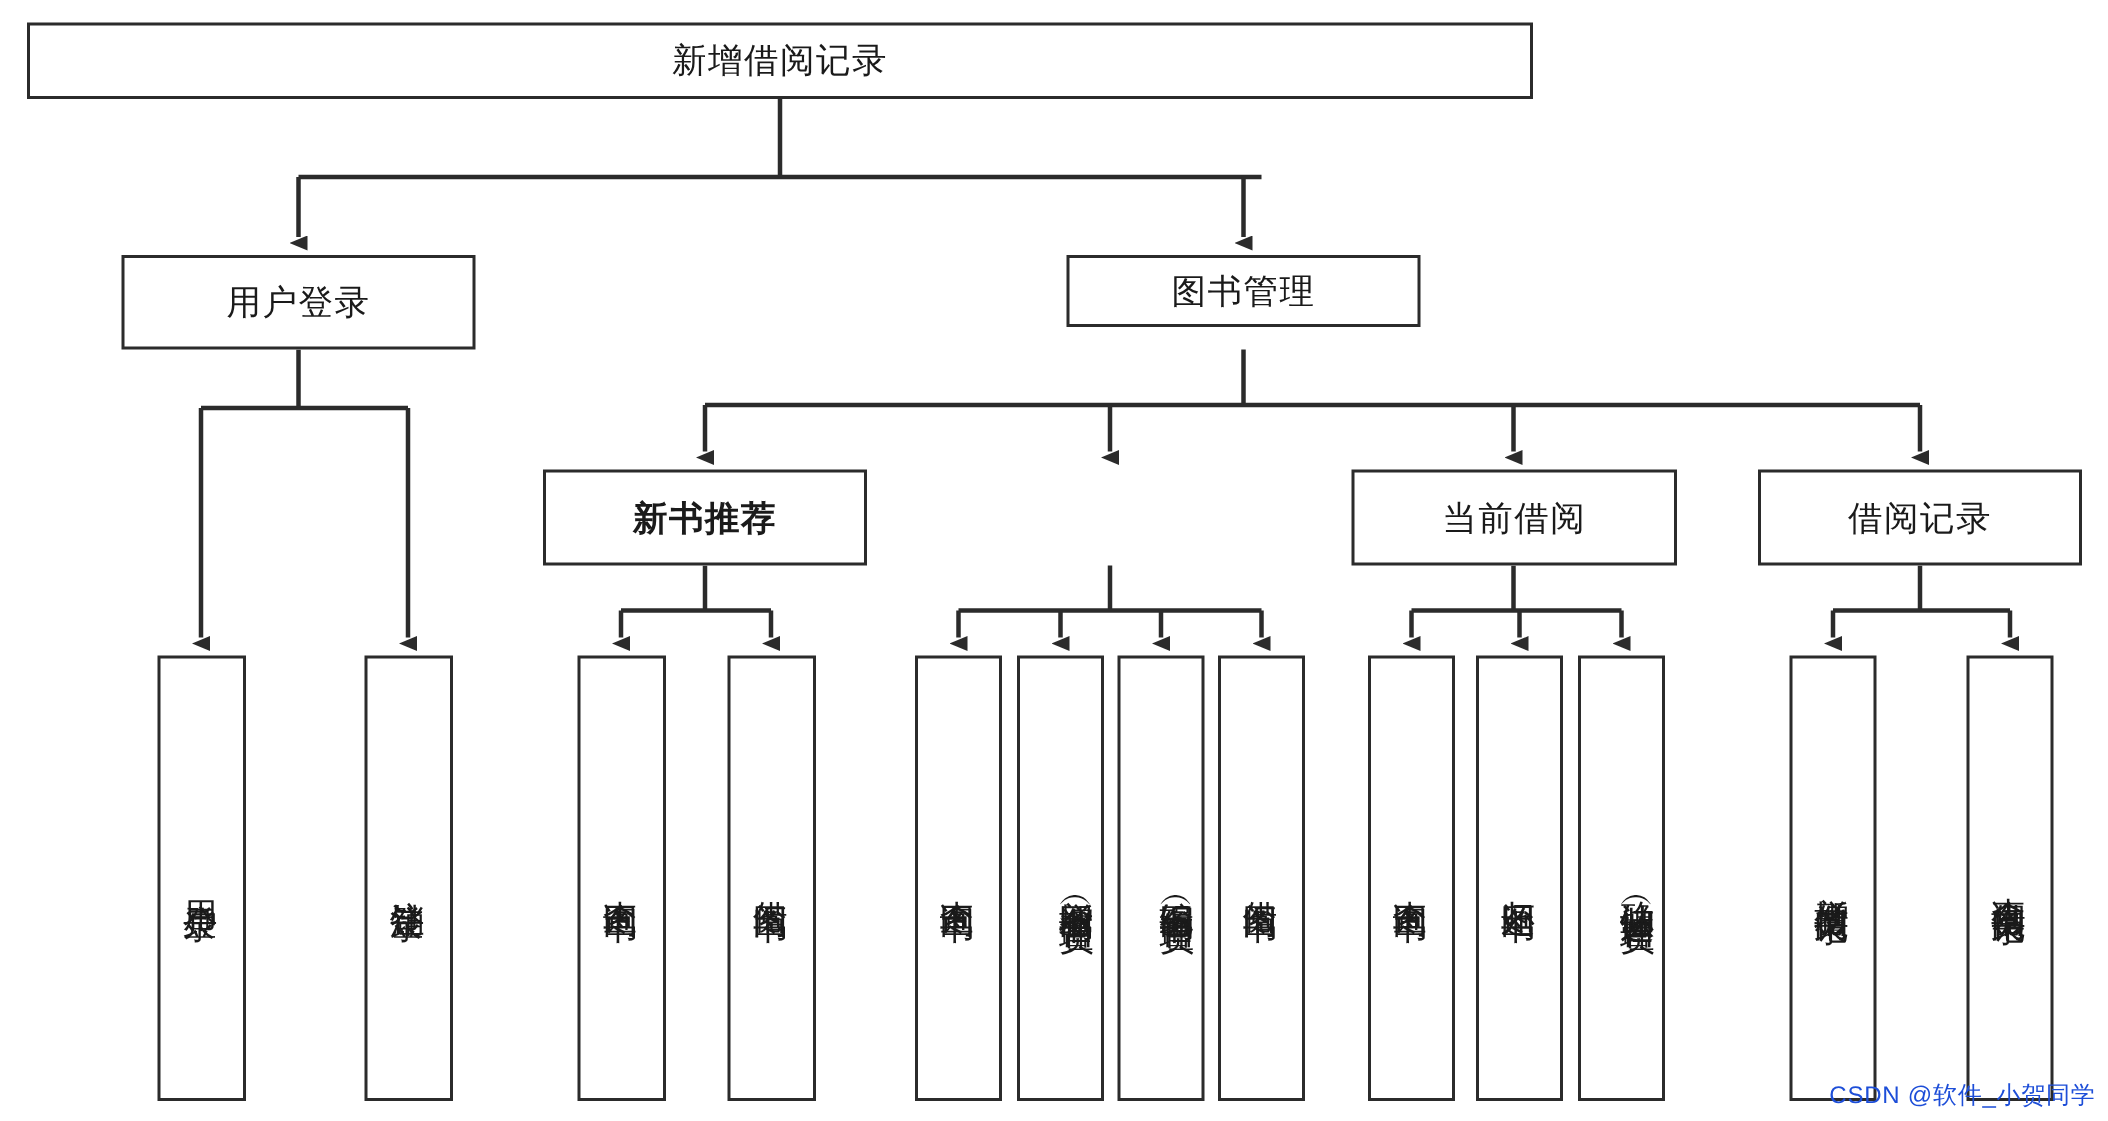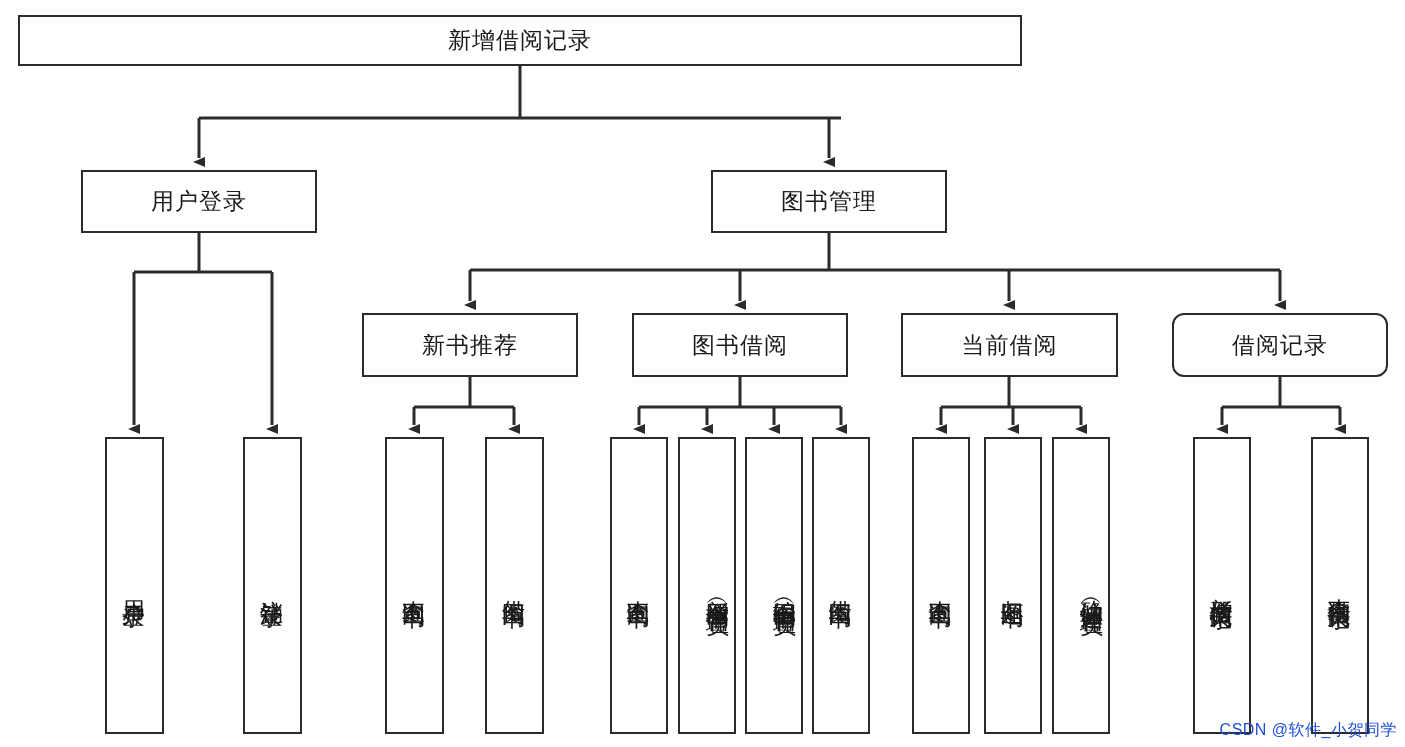--- a/index.html
+++ b/index.html
@@ -121,34 +121,31 @@
     </g>
   </svg>
 
   <div class="node horiz" style="left: 18px; top: 15px; width: 1004px; height: 51px; border-color: rgb(43, 43, 43); background: rgb(255, 255, 255); color: rgb(26, 26, 26);">
     <span class="node-label">新增借阅记录</span>
   </div>
 
   <div class="node horiz" style="left: 81px; top: 170px; width: 236px; height: 63px; border-color: rgb(43, 43, 43); background: rgb(255, 255, 255); color: rgb(26, 26, 26);">
     <span class="node-label">用户登录</span>
   </div>
-  <div class="node horiz" style="left: 711px; top: 170px; width: 236px; height: 63px; border-color: rgb(43, 43, 43); background: rgb(255, 255, 255); color: rgb(26, 26, 26);">
+  <div class="node horiz" style="left: 711px; top: 170px; width: 236px; height: 48px; border-color: rgb(43, 43, 43); background: rgb(255, 255, 255); color: rgb(26, 26, 26);">
     <span class="node-label">图书管理</span>
   </div>
 
-  <div class="node horiz" style="left: 362px; top: 313px; width: 216px; height: 64px; border-color: rgb(43, 43, 43); background: rgb(255, 255, 255); color: rgb(26, 26, 26);">
+  <div class="node horiz" style="left: 362px; top: 313px; width: 216px; height: 64px; border-color: rgb(43, 43, 43); background: rgb(255, 255, 255); color: rgb(26, 26, 26); font-weight: bold;">
     <span class="node-label">新书推荐</span>
-  </div>
-  <div class="node horiz" style="left: 632px; top: 313px; width: 216px; height: 64px; border-color: rgb(43, 43, 43); background: rgb(255, 255, 255); color: rgb(26, 26, 26);">
-    <span class="node-label">图书借阅</span>
   </div>
   <div class="node horiz" style="left: 901px; top: 313px; width: 217px; height: 64px; border-color: rgb(43, 43, 43); background: rgb(255, 255, 255); color: rgb(26, 26, 26);">
     <span class="node-label">当前借阅</span>
   </div>
-  <div class="node horiz" style="left: 1172px; top: 313px; width: 216px; height: 64px; border-color: rgb(43, 43, 43); background: rgb(255, 255, 255); color: rgb(26, 26, 26); border-radius: 12px;">
+  <div class="node horiz" style="left: 1172px; top: 313px; width: 216px; height: 64px; border-color: rgb(43, 43, 43); background: rgb(255, 255, 255); color: rgb(26, 26, 26);">
     <span class="node-label">借阅记录</span>
   </div>
 
   <div class="node vert centered" style="left: 105px; top: 437px; width: 59px; height: 297px; border-color: rgb(43, 43, 43); background: rgb(255, 255, 255); color: rgb(26, 26, 26);">
     <span class="node-label">用户登录</span>
   </div>
   <div class="node vert centered" style="left: 243px; top: 437px; width: 59px; height: 297px; border-color: rgb(43, 43, 43); background: rgb(255, 255, 255); color: rgb(26, 26, 26);">
     <span class="node-label">注销登录</span>
   </div>
   <div class="node vert centered" style="left: 385px; top: 437px; width: 59px; height: 297px; border-color: rgb(43, 43, 43); background: rgb(255, 255, 255); color: rgb(26, 26, 26);">

